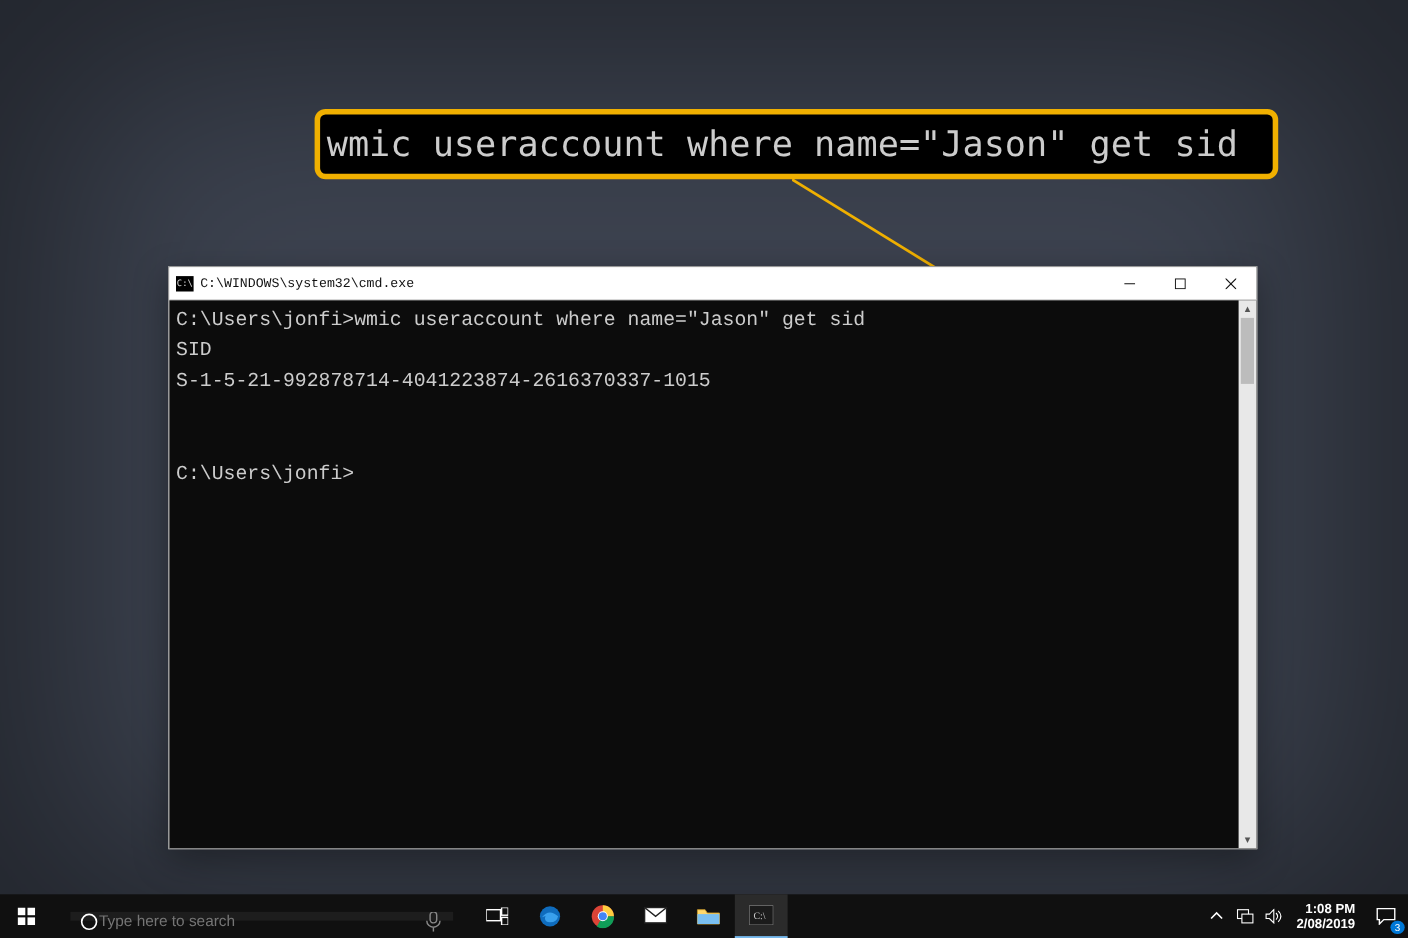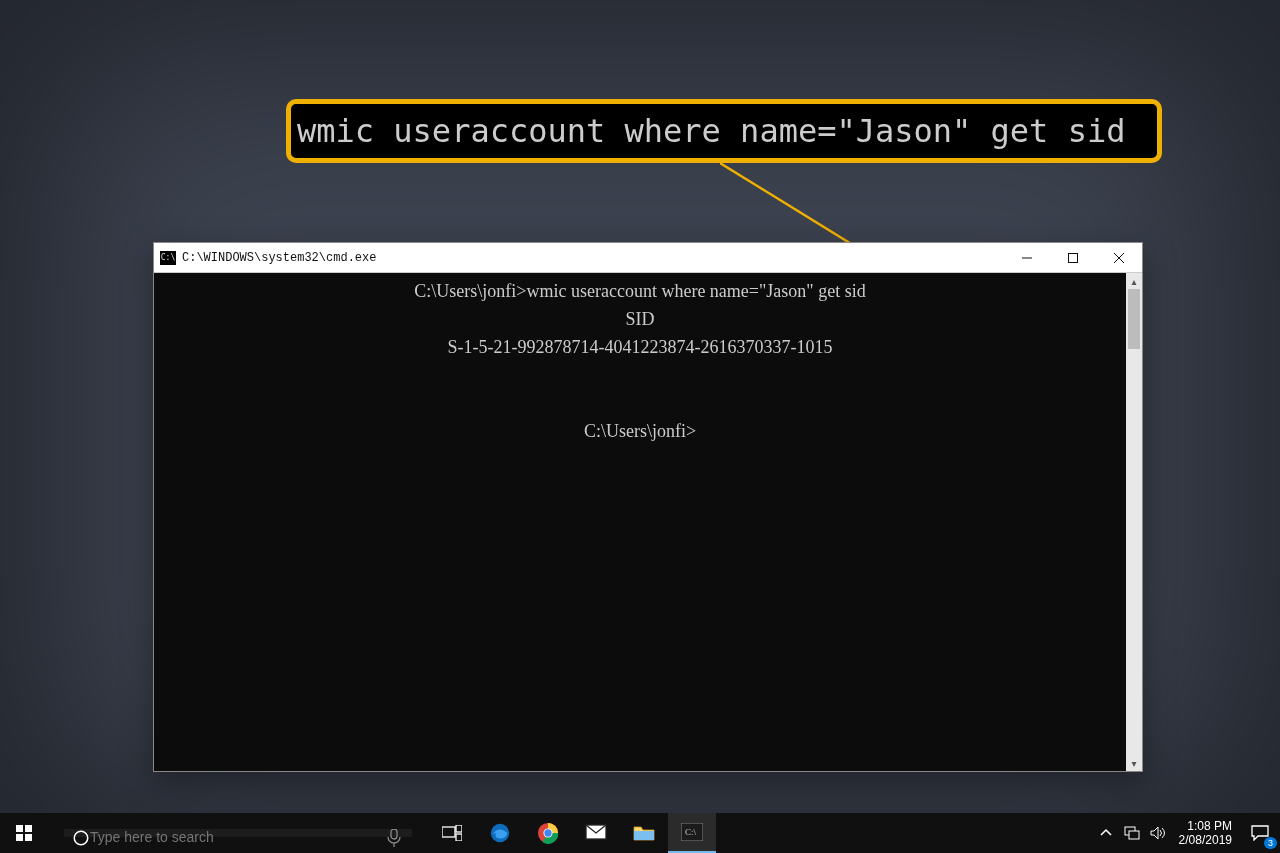--- a/index.html
+++ b/index.html
@@ -88,27 +88,26 @@
     font-size: 12px;
   }
 
   .cmd-body-wrap {
     flex: 1 1 auto;
     display: flex;
     background: #0c0c0c;
   }
   .cmd-body {
     flex: 1 1 auto;
-    padding: 4px 20px;
+    padding: 4px 6px;
     color: #ccc;
-    font-family: Liberation Serif, serif;
+    font-family: Liberation Mono, monospace;
     font-size: 18px;
     line-height: 28px;
     white-space: pre;
-    text-align: center;
   }
   .scrollbar {
     width: 16px;
     background: #e8e8e8;
     position: relative;
   }
   .scrollbar .arrow {
     position: absolute;
     left: 0; width: 16px; height: 16px;
     display:flex;align-items:center;justify-content:center;
@@ -154,21 +153,21 @@
     color:#ccc;font-size:14px;
   }
   .searchbox .mic { width:20px;color:#a0a0a0; }
   .tb-btn { width:48px; }
   .tb-btn.active { background:#2b2b2b; border-bottom:2px solid #76b9ed; }
   .spacer { flex:1 1 auto; }
   .tray { display:flex;align-items:center;gap:0; }
   .tray .tb-item { width:26px; }
   .clock {
     display:flex;flex-direction:column;align-items:flex-end;justify-content:center;
-    padding:0 8px;font-size:12px;line-height:14px;color:#fff;
+    padding:0 8px;font-size:12px;line-height:14px;color:#fff;font-weight:bold;
   }
   .action-center { width:40px;position:relative;display:flex;align-items:center;justify-content:center; }
   .badge {
     position:absolute;right:3px;bottom:4px;
     background:#0078d7;color:#fff;border-radius:999px;
     font-size:9px;padding:0px 4px;line-height:12px;
   }
 
   
   .vignette {

